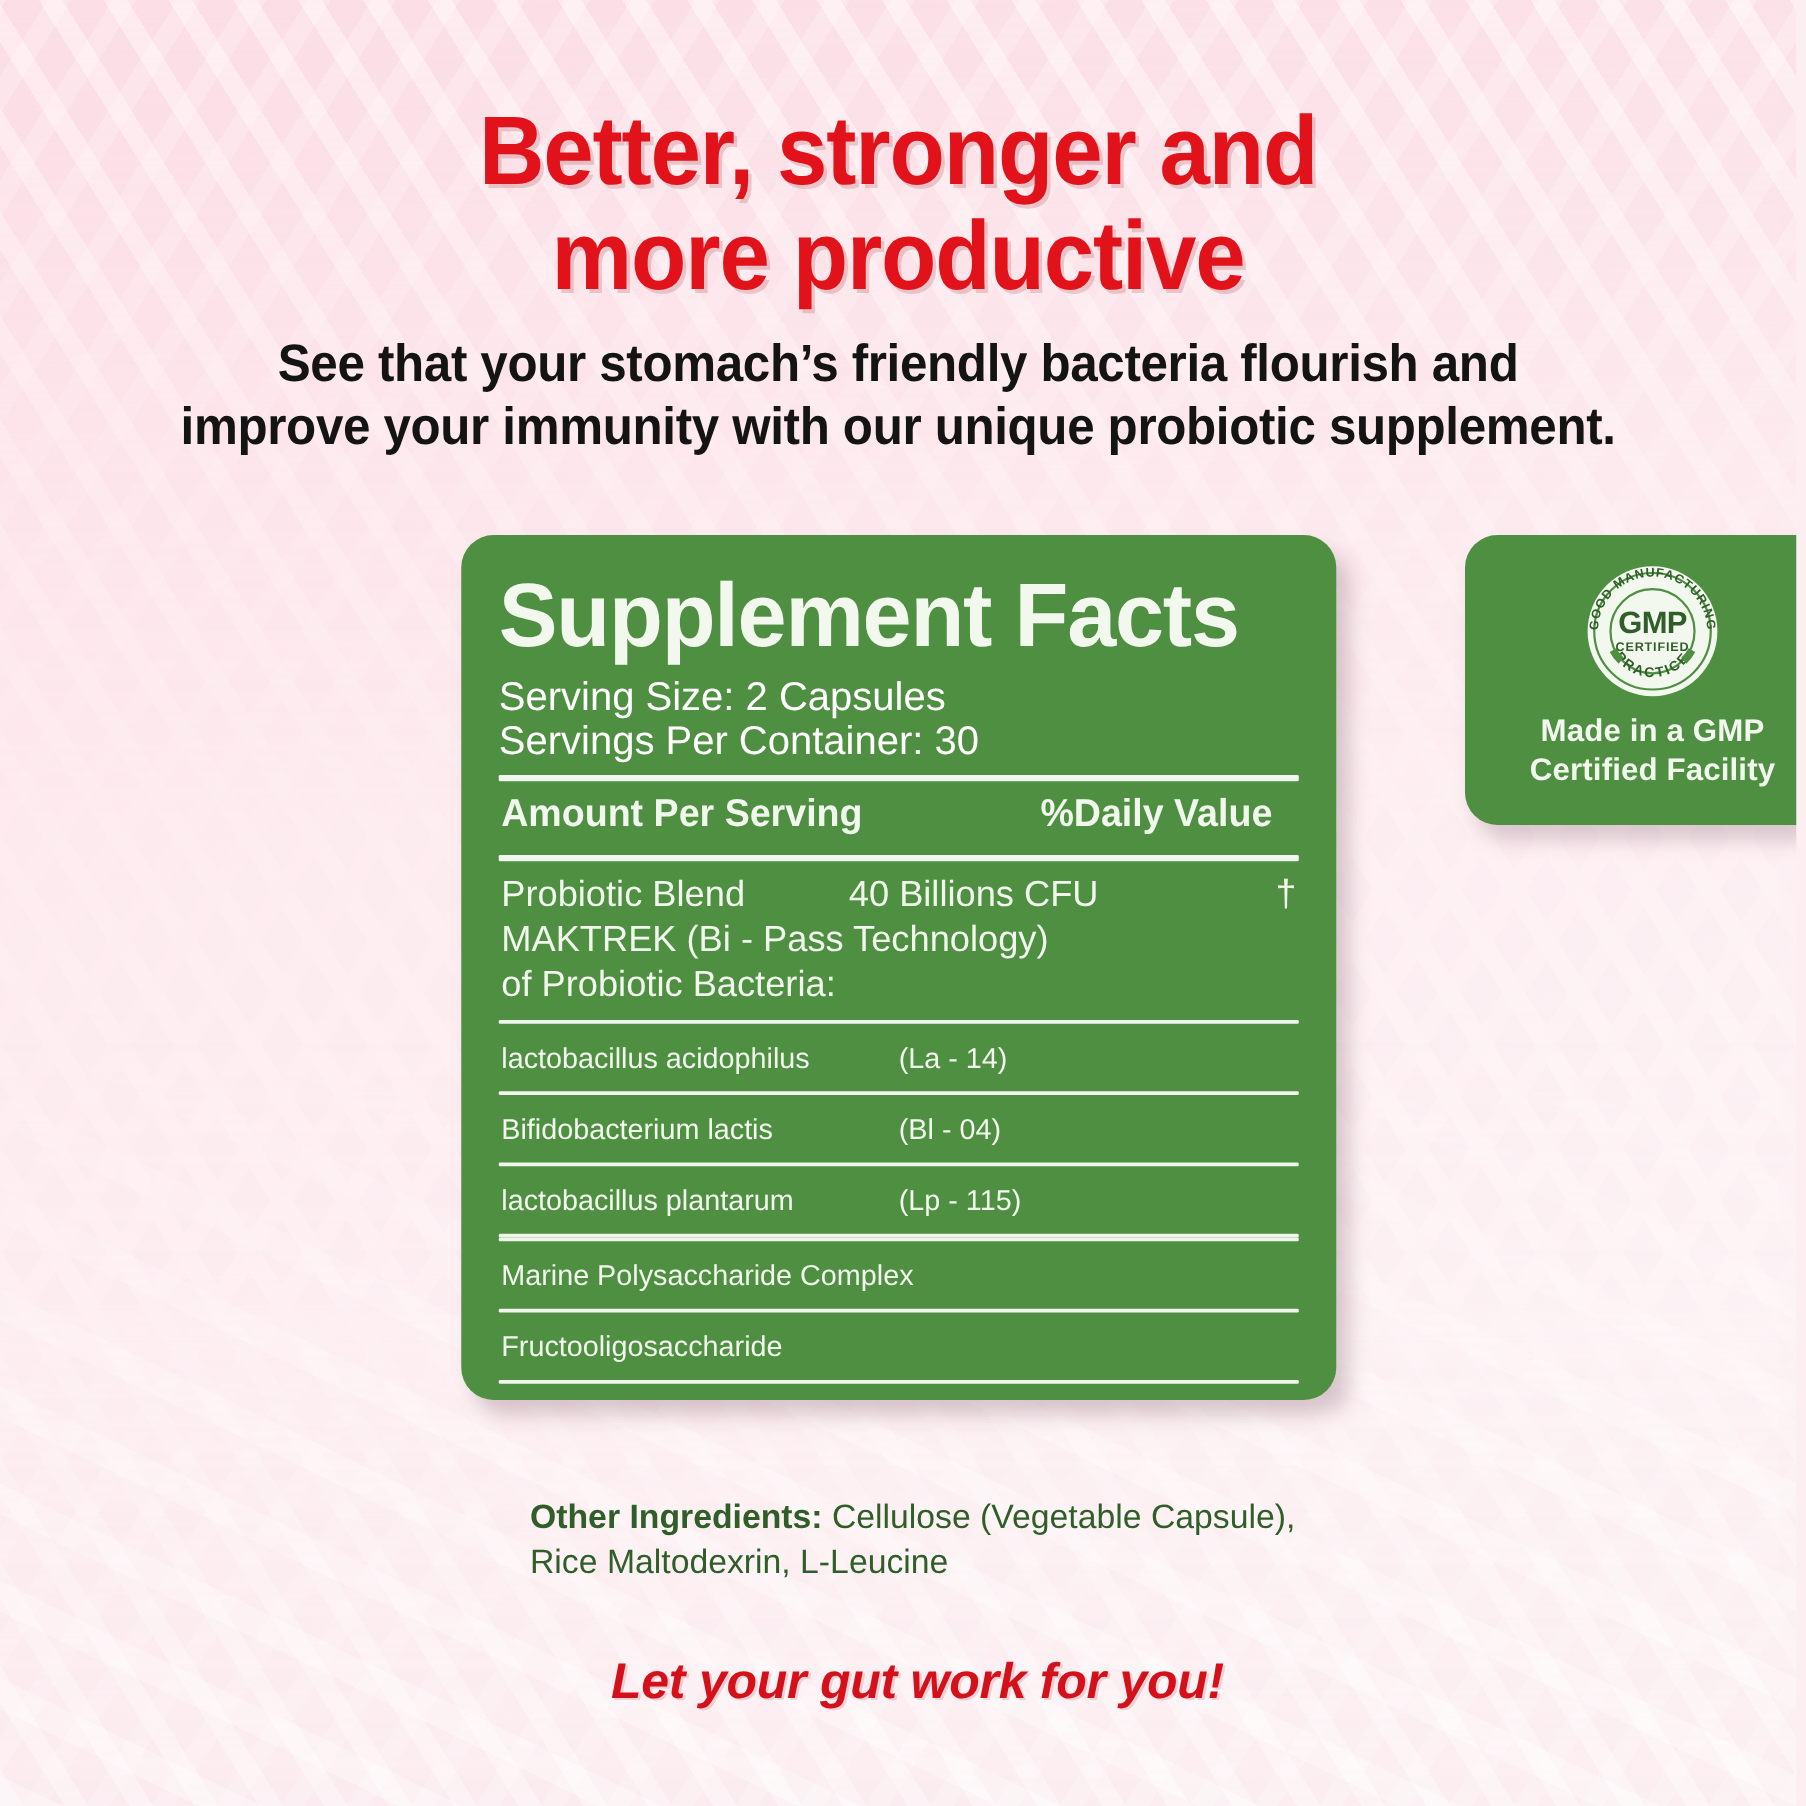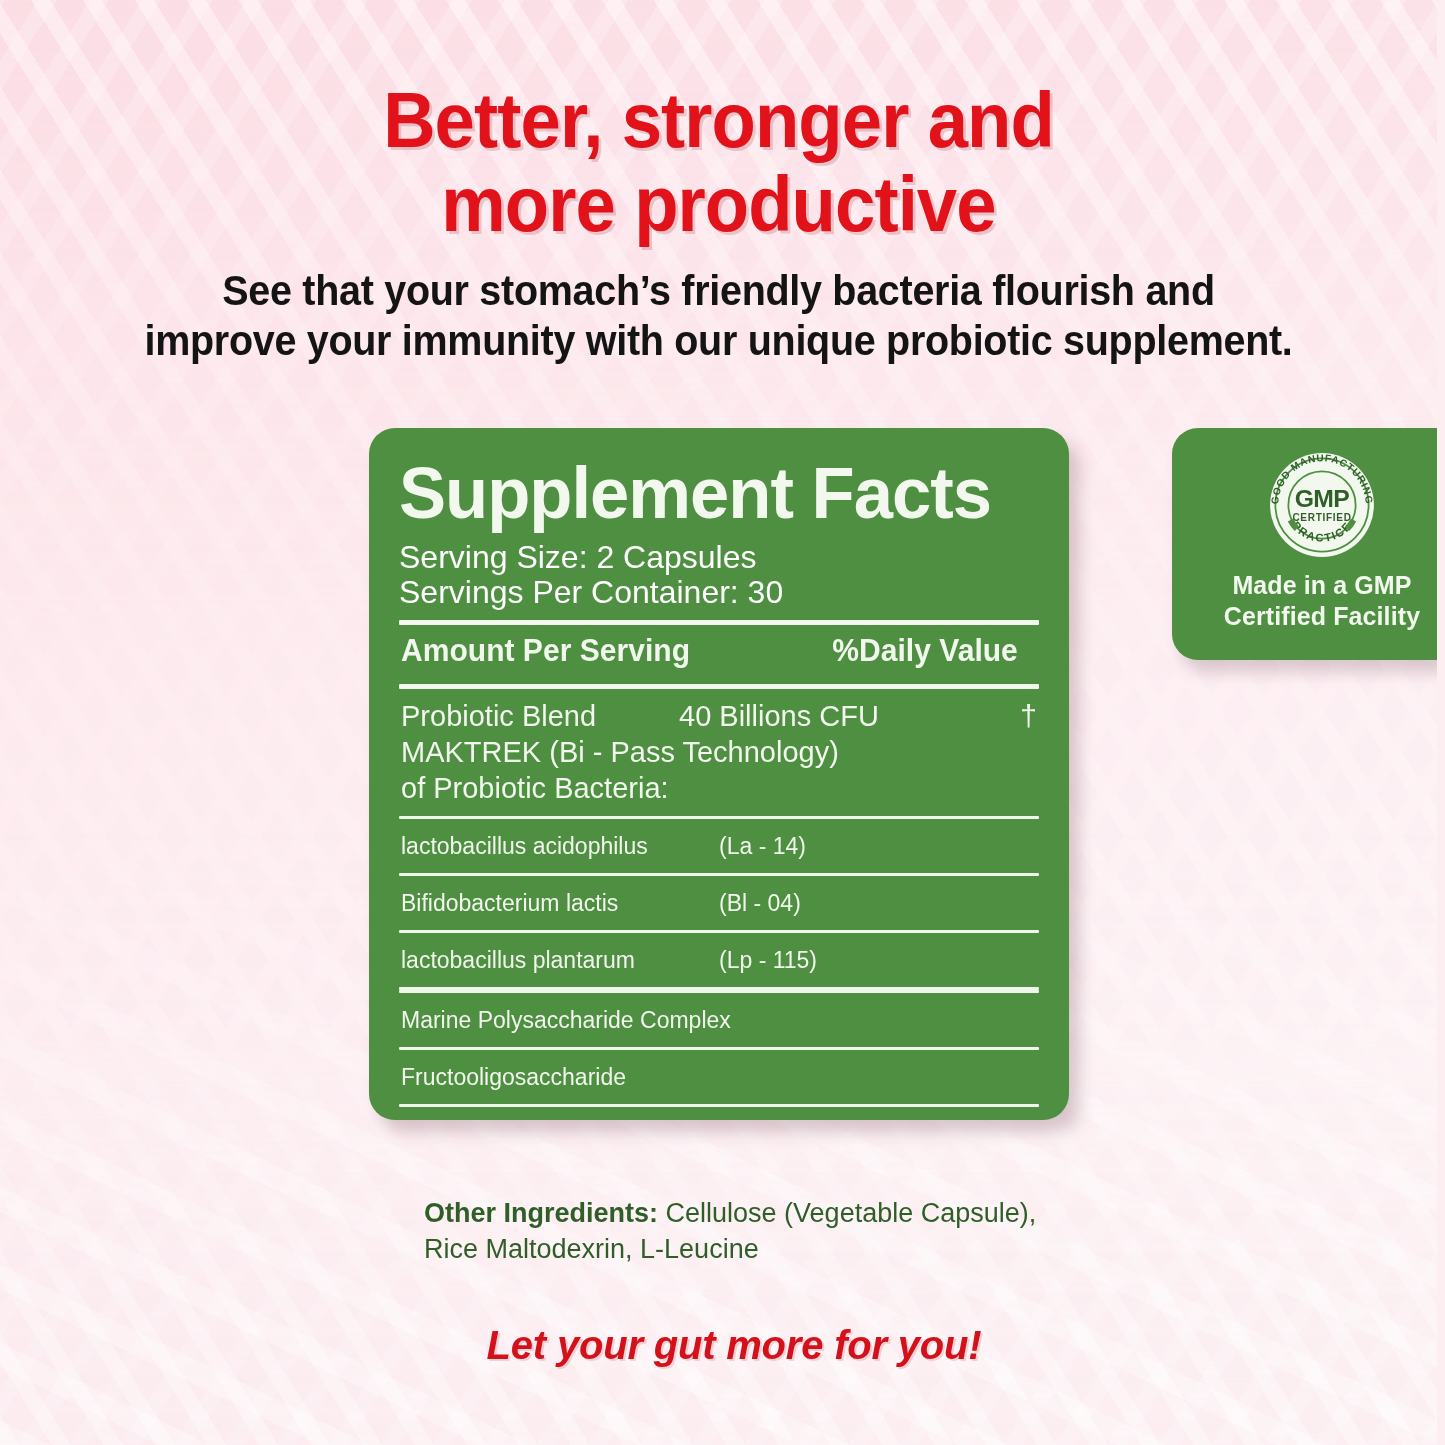--- a/index.html
+++ b/index.html
@@ -338,14 +338,14 @@
       <span>Made in a GMP</span>
       <span class="l2">Certified Facility</span>
     </div>
   </div>
 
   <div class="other-ing">
     <b>Other Ingredients:</b><span> Cellulose (Vegetable Capsule),</span>
     <span class="l2">Rice Maltodexrin, L-Leucine</span>
   </div>
 
-  <div class="tagline">Let your gut more for you!</div>
+  <div class="tagline">Let your gut work for you!</div>
 </div>
 
 </body></html>

